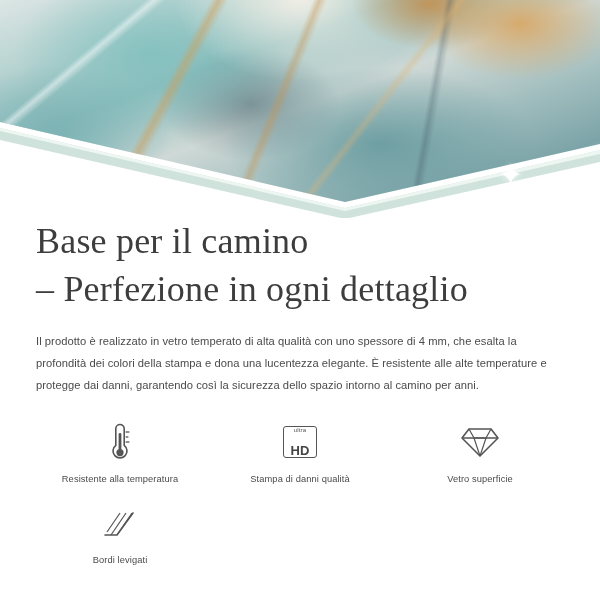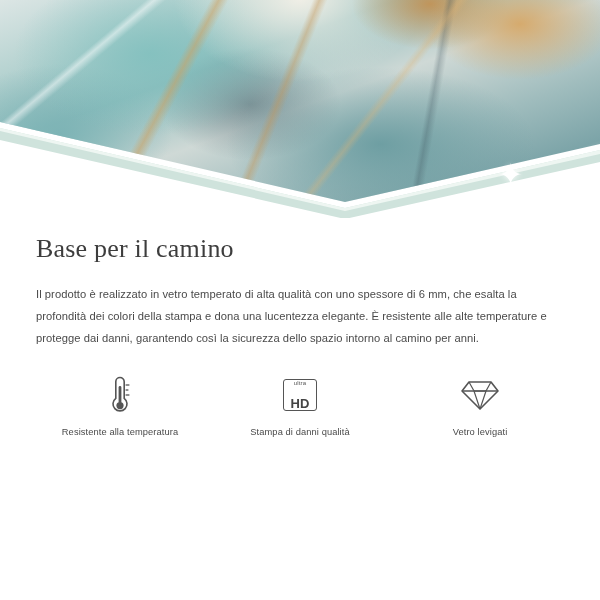--- a/index.html
+++ b/index.html
@@ -79,23 +79,22 @@
     text-shadow: 0 0 6px rgba(255,255,255,0.95);
     user-select: none;
   }
   .sparkle.s1 { left: 498px; top: 160px; font-size: 30px; }
   .sparkle.s2 { left: 528px; top: 176px; font-size: 18px; }
   .sparkle.s3 { left: 512px; top: 186px; font-size: 12px; }
 
   
   .content { padding: 0 36px; }
   .headline {
-    margin-top: 14px;
     font-family: "Liberation Serif", serif;
-    font-size: 26px;
+    font-size: 36px;
     line-height: 1.32;
     color: #3d3d3d;
     font-weight: 400;
     letter-spacing: 0.2px;
   }
   .headline .l2 { display: block; }
   .body-copy {
     margin-top: 18px;
     font-size: 11.2px;
     line-height: 1.95;
@@ -154,22 +153,23 @@
       <div class="edge-hi"></div>
     </div>
     <span class="sparkle s1">✦</span>
     <span class="sparkle s2">✦</span>
     <span class="sparkle s3">✦</span>
   </div>
 
   <div class="content">
     <h1 class="headline">
       <span>Base per il camino</span>
+      <span class="l2">– Perfezione in ogni dettaglio</span>
     </h1>
-    <p class="body-copy">Il prodotto è realizzato in vetro temperato di alta qualità con uno spessore di 6 mm, che esalta la profondità dei colori della stampa e dona una lucentezza elegante. È resistente alle alte temperature e protegge dai danni, garantendo così la sicurezza dello spazio intorno al camino per anni.</p>
+    <p class="body-copy">Il prodotto è realizzato in vetro temperato di alta qualità con uno spessore di 4 mm, che esalta la profondità dei colori della stampa e dona una lucentezza elegante. È resistente alle alte temperature e protegge dai danni, garantendo così la sicurezza dello spazio intorno al camino per anni.</p>
   </div>
 
   <div class="features">
 
     <div class="feature">
       <div class="feature-icon">
         <svg width="24" height="44" viewBox="0 0 24 44">
           <path d="M12 4.5 a4.2 4.2 0 0 1 4.2 4.2 v16.6 a7 7 0 1 1 -8.4 0 V8.7 A4.2 4.2 0 0 1 12 4.5 z" fill="none" stroke="#555" stroke-width="1.6"></path>
           <circle cx="12" cy="32.6" r="3.6" fill="#555"></circle>
           <rect x="10.6" y="13" width="2.8" height="17" rx="1.4" fill="#555"></rect>
@@ -195,19 +195,30 @@
     <div class="feature">
       <div class="feature-icon">
         <svg width="40" height="34" viewBox="0 0 40 34">
           <path d="M9 4 H31 L38 13 L20 31 L2 13 z" fill="none" stroke="#555" stroke-width="1.6" stroke-linejoin="round"></path>
           <path d="M2 13 H38" stroke="#555" stroke-width="1.3"></path>
           <path d="M9 4 L14 13 L20 31" fill="none" stroke="#555" stroke-width="1.2"></path>
           <path d="M31 4 L26 13 L20 31" fill="none" stroke="#555" stroke-width="1.2"></path>
           <path d="M14 13 H26" stroke="#555" stroke-width="1.1"></path>
         </svg>
       </div>
-      <div class="feature-label">Vetro levigati</div>
-    </div>
-
+      <div class="feature-label">Vetro superficie</div>
+    </div>
+
+    <div class="feature">
+      <div class="feature-icon">
+        <svg width="38" height="32" viewBox="0 0 38 32">
+          <path d="M4 28 L16 28 L32 6" fill="none" stroke="#555" stroke-width="1.6" stroke-linecap="round"></path>
+          <path d="M10 28 L25 6" stroke="#555" stroke-width="1.2"></path>
+          <path d="M16 28 L31 6" stroke="#555" stroke-width="1.2"></path>
+          <path d="M6 25 L19 6" stroke="#555" stroke-width="1.2"></path>
+        </svg>
+      </div>
+      <div class="feature-label">Bordi levigati</div>
+    </div>
 
 
   </div>
 </div>
 
 </body></html>

